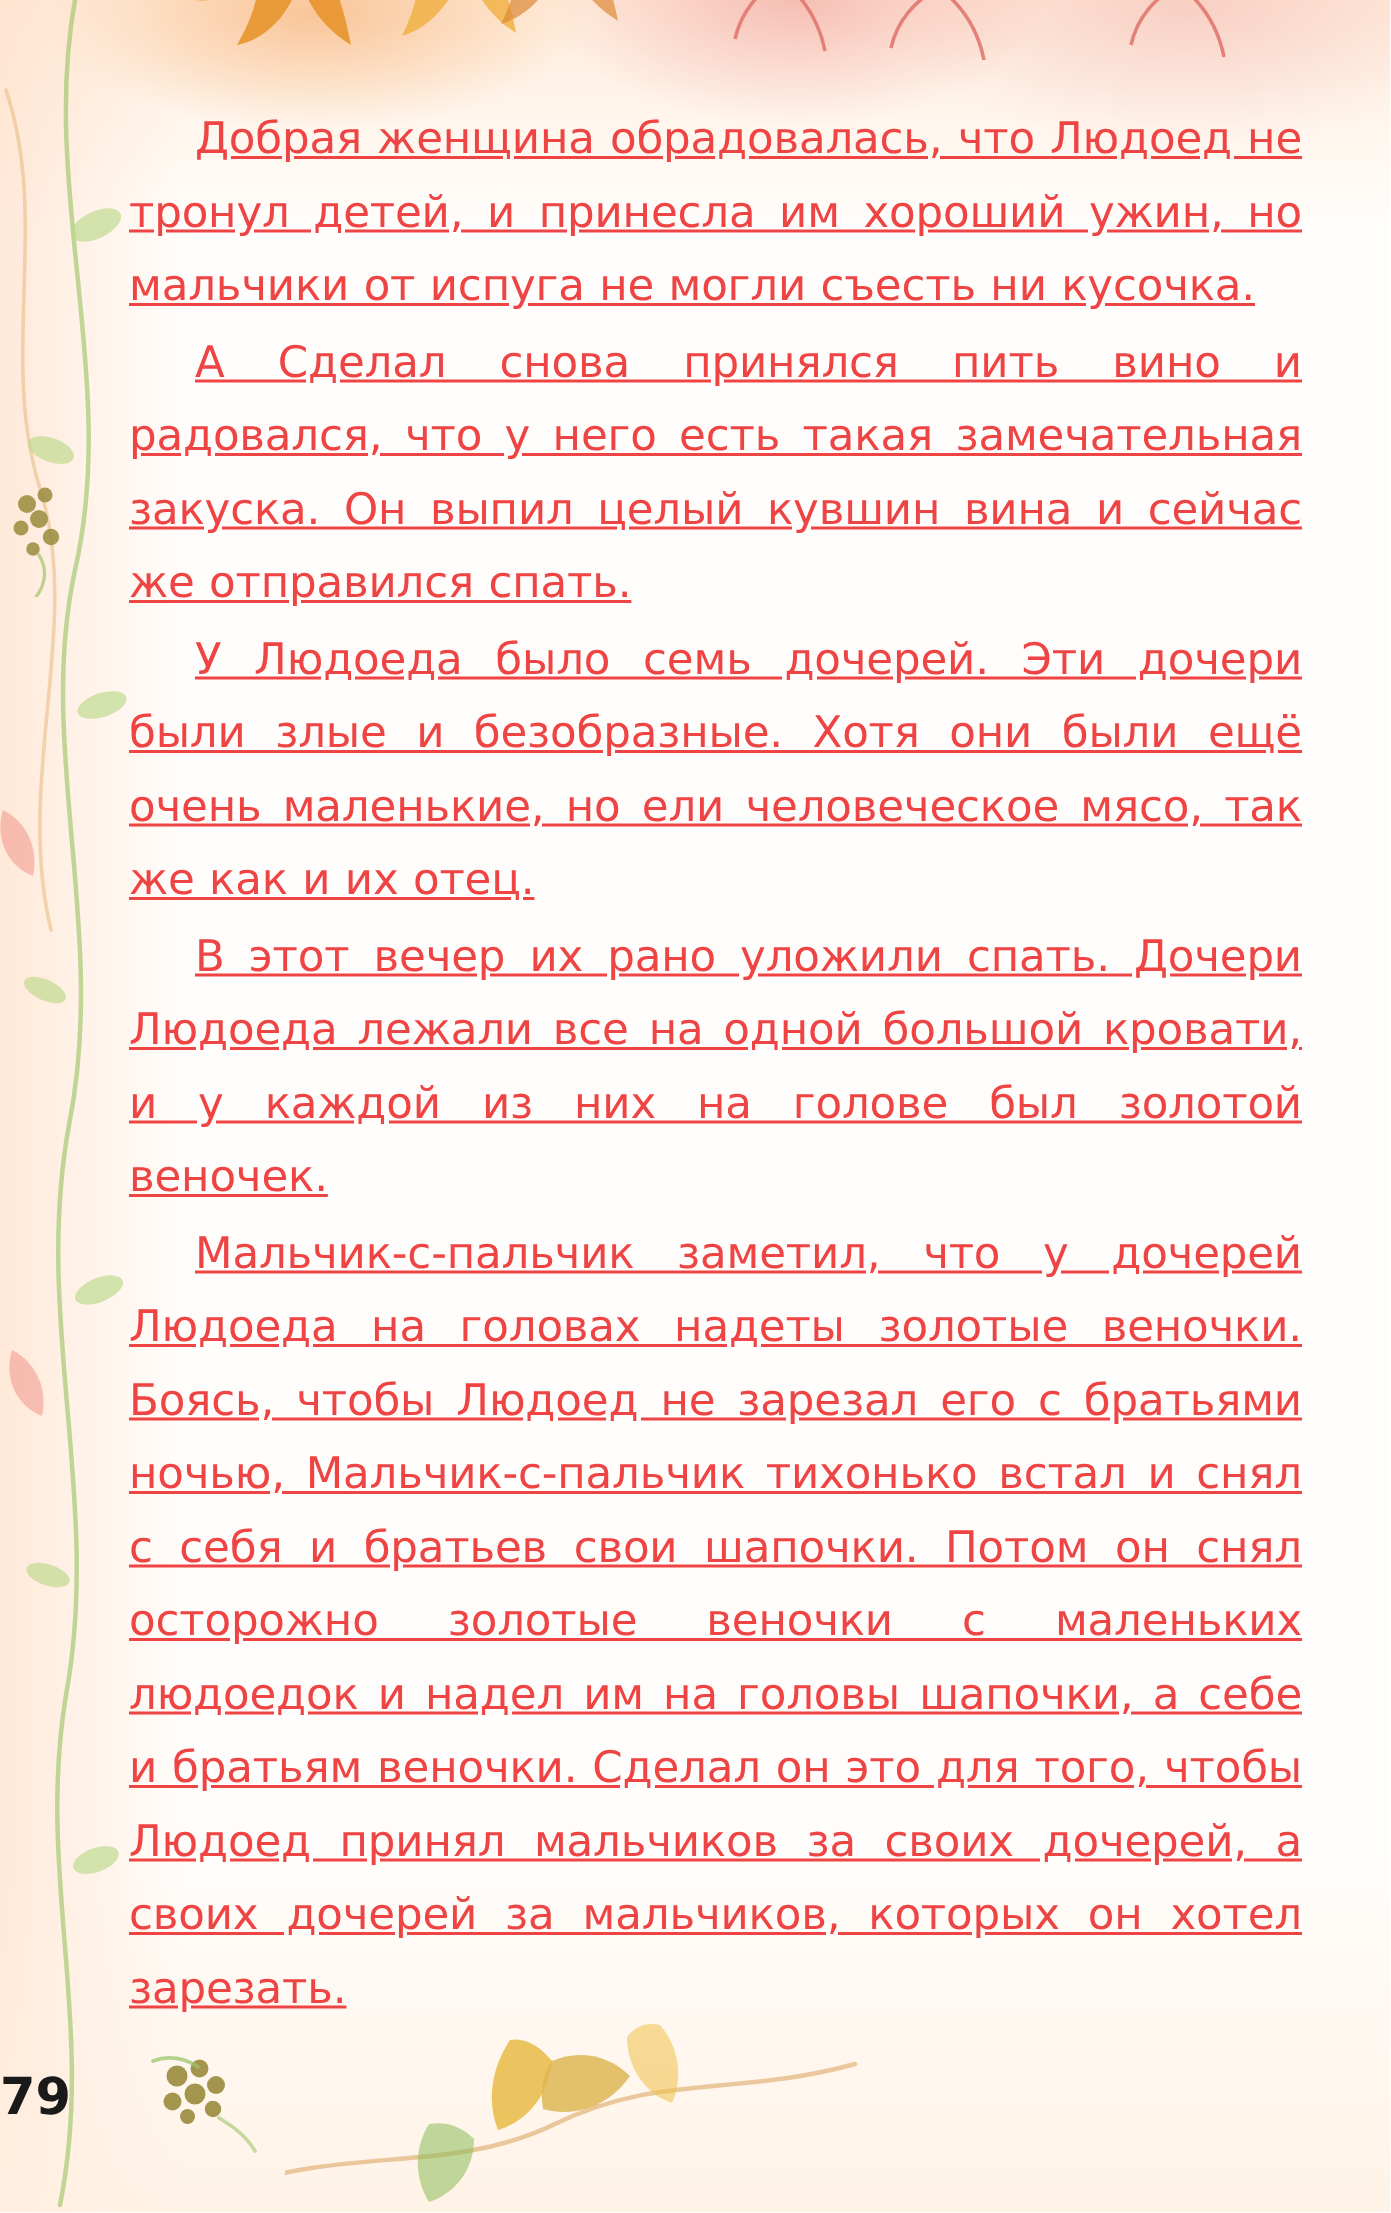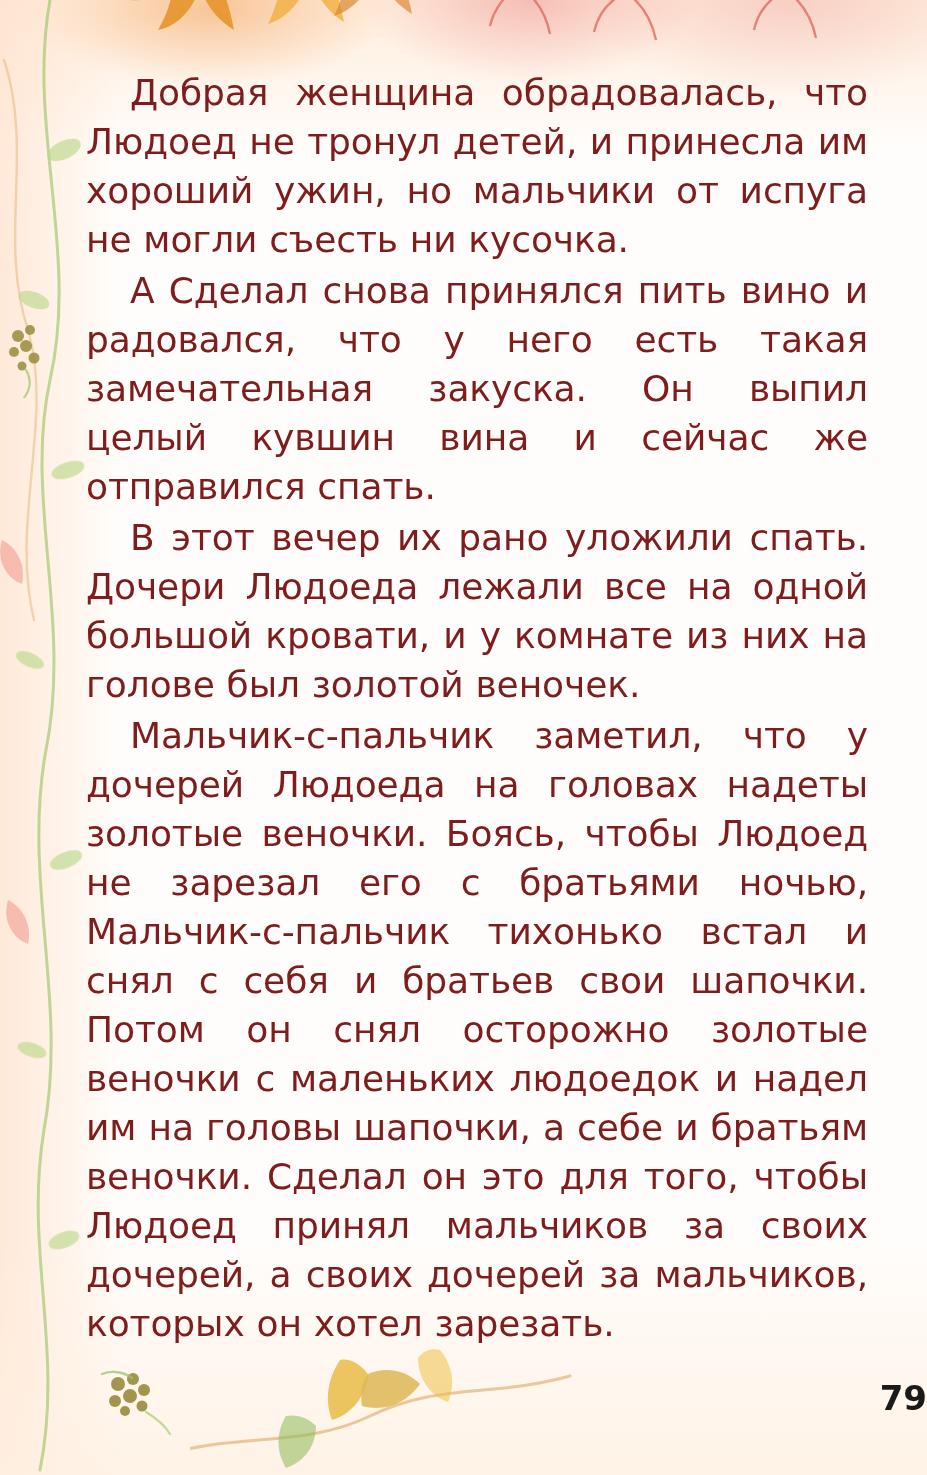--- a/index.html
+++ b/index.html
@@ -56,39 +56,40 @@
   
   .text-column {
     position: absolute;
     left: 86px;
     top: 68px;
     width: 782px;
   }
   .para {
     margin: 0 0 2px 0;
     font-family: "DejaVu Sans", sans-serif;
-    font-size: 36px;
+    font-size: 29px;
     line-height: 49px;
-    color: #7f1d1d;
+    color: #ef4444;
     text-align: justify;
     text-indent: 44px;
     letter-spacing: -0.1px;
     word-spacing: 0.5px;
     -webkit-hyphens: none;
     hyphens: none;
+    text-decoration: underline;
   }
   .para:last-child { margin-bottom: 0; }
 
   
   .page-number {
     position: absolute;
     left: 0;
     right: 0;
     top: 1378px;
-    text-align: right;
+    text-align: left;
     font-family: "DejaVu Sans", sans-serif;
     font-size: 34px;
     font-weight: bold;
     color: #1a1a1a;
   }
 
   
   .berries { position: absolute; left: 100px; top: 1368px; }
 </style>
 </head>
@@ -153,21 +154,22 @@
       <circle cx="12" cy="34" r="5"></circle>
       <circle cx="32" cy="40" r="5.5"></circle>
       <circle cx="20" cy="48" r="4.5"></circle>
     </g>
     <path class="vine" d="M24 52 C30 62 28 72 22 80" stroke="#9ec46a" stroke-width="2.2" opacity="0.7"></path>
   </svg>
 
   <div class="text-column">
     <p class="para">Добрая женщина обрадовалась, что Людоед не тронул детей, и принесла им хороший ужин, но мальчики от испуга не могли съесть ни кусочка.</p>
     <p class="para">А Сделал снова принялся пить вино и радовался, что у него есть такая замечательная закуска. Он выпил целый кувшин вина и сейчас же отправился спать.</p>
-    <p class="para">В этот вечер их рано уложили спать. Дочери Людоеда лежали все на одной большой кровати, и у комнате из них на голове был золотой веночек.</p>
+    <p class="para">У Людоеда было семь дочерей. Эти дочери были злые и безобразные. Хотя они были ещё очень маленькие, но ели человеческое мясо, так же как и их отец.</p>
+    <p class="para">В этот вечер их рано уложили спать. Дочери Людоеда лежали все на одной большой кровати, и у каждой из них на голове был золотой веночек.</p>
     <p class="para">Мальчик-с-пальчик заметил, что у дочерей Людоеда на головах надеты золотые веночки. Боясь, чтобы Людоед не зарезал его с братьями ночью, Мальчик-с-пальчик тихонько встал и снял с себя и братьев свои шапочки. Потом он снял осторожно золотые веночки с маленьких людоедок и надел им на головы шапочки, а себе и братьям веночки. Сделал он это для того, чтобы Людоед принял мальчиков за своих дочерей, а своих дочерей за мальчиков, которых он хотел зарезать.</p>
   </div>
 
   <svg class="deco" style="left:190px; top:1320px;" width="420" height="160" viewBox="0 0 420 160">
     <path class="vine" d="M-40 140 C40 110 110 130 180 96 C250 62 300 78 380 56" stroke="#d9a15a" stroke-width="3" opacity="0.55"></path>
     <g opacity="0.8">
       <path d="M150 40 C138 58 134 80 142 100 C162 94 176 76 178 54 C170 44 160 38 150 40 Z" fill="#e8b83c"></path>
       <path d="M178 54 C196 46 216 50 230 64 C216 84 194 92 172 86 C170 74 172 62 178 54 Z" fill="#d6a72e" opacity="0.85"></path>
       <path d="M96 96 C86 112 86 132 96 148 C114 142 126 126 126 106 C118 98 108 94 96 96 Z" fill="#8fbc5a" opacity="0.7"></path>
       <path d="M250 30 C262 44 266 64 258 82 C240 76 228 58 228 38 C234 30 242 28 250 30 Z" fill="#f0c04a" opacity="0.7"></path>

